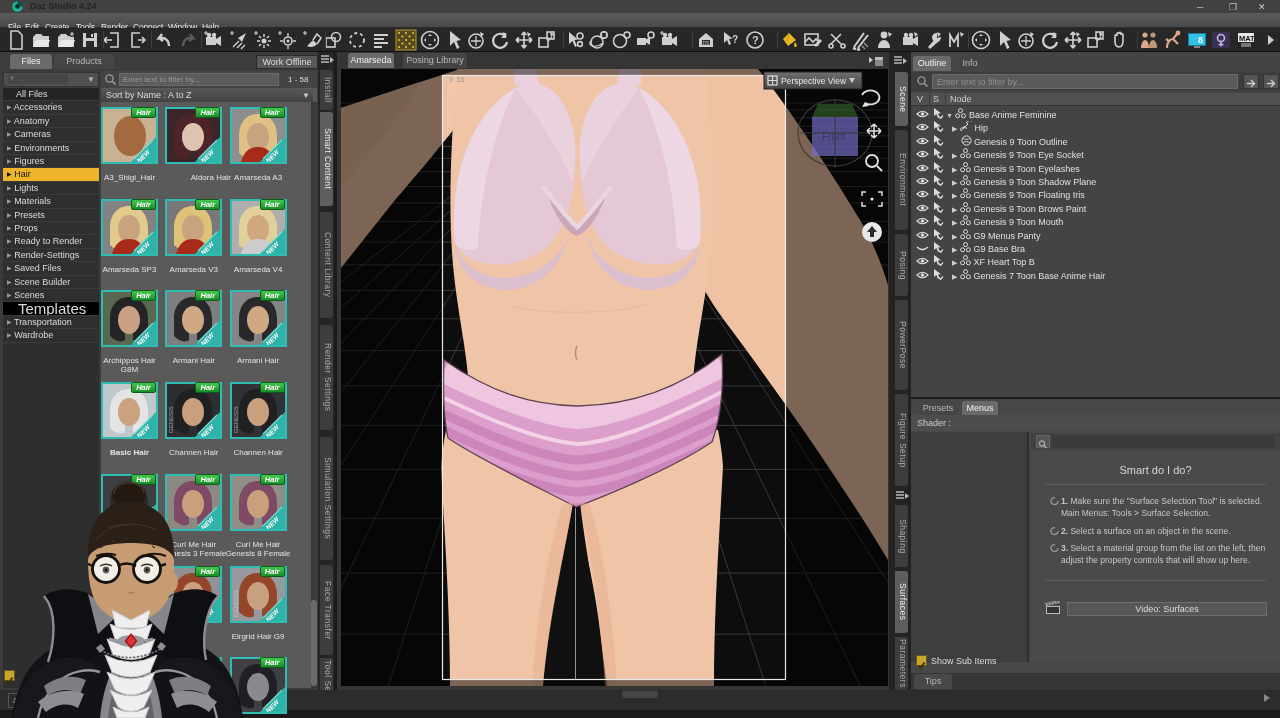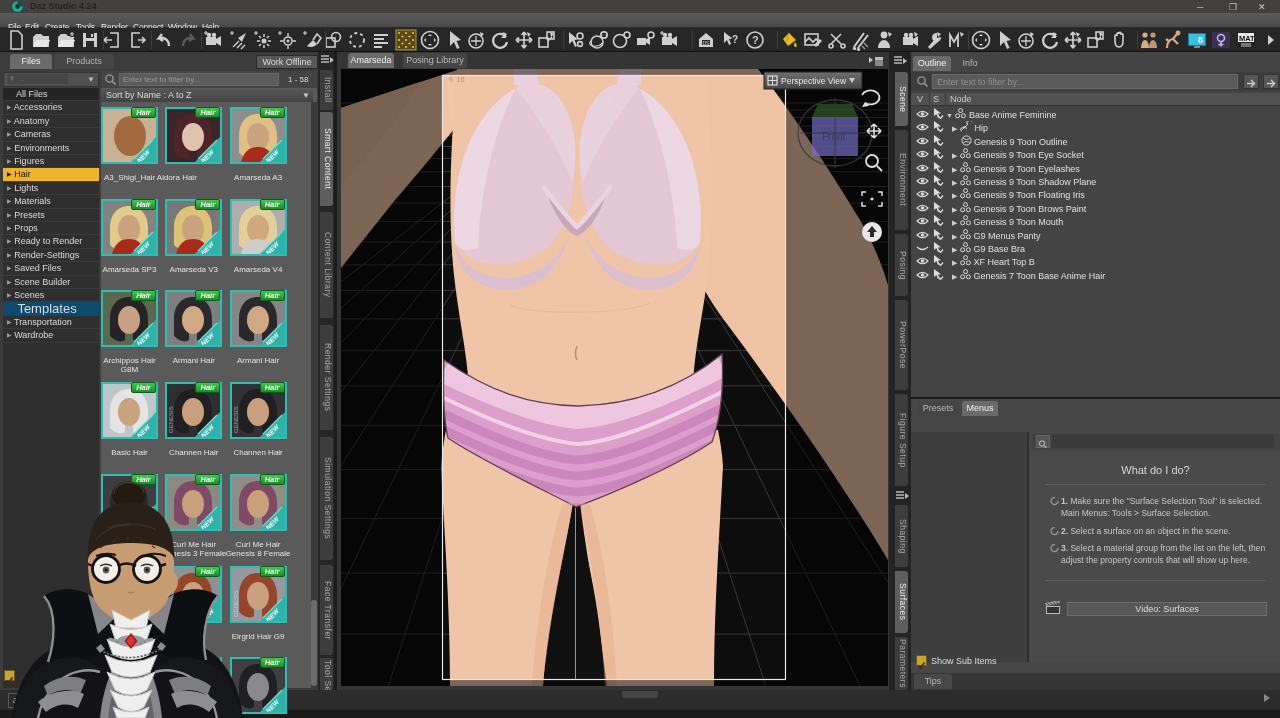--- a/index.html
+++ b/index.html
@@ -279,30 +279,31 @@
   <div class="abs" style="left:917px;top:94px;font-size:9px;color:#ccc">V</div>
   <div class="abs" style="left:933px;top:94px;font-size:9px;color:#ccc">S</div>
   <div class="abs" style="left:950px;top:94px;font-size:9px;color:#ccc">Node</div>
   <div class="abs" style="left:929px;top:93px;width:1px;height:13px;background:#3a3a3a"></div>
   <div class="abs" style="left:945px;top:93px;width:1px;height:13px;background:#3a3a3a"></div>
   <div id="tree"></div>
 
   <div class="abs" style="left:911px;top:399px;width:369px;height:274px;background:#474747"></div>
   <div class="tab" style="left:918px;top:401px;width:40px">Presets</div>
   <div class="tab active" style="left:962px;top:401px;width:36px">Menus</div>
+  <div class="abs" style="left:911px;top:415px;width:369px;height:16px;background:#4d4d4d;color:#ccc;font-size:9px;line-height:16px"><span style="padding-left:6px">Shader :</span></div>
   <div class="abs" style="left:911px;top:432px;width:118px;height:230px;background:#3e3e3e;border-right:2px solid #2e2e2e"></div>
   <div class="abs" style="left:1031px;top:432px;width:249px;height:230px;background:#4a4a4a"></div>
   <div class="abs" style="left:1031px;top:433px;width:249px;height:17px;background:#424242"></div>
   <div class="abs" style="left:1036px;top:435px;width:14px;height:13px;background:#555;border:1px solid #666"><svg width="12" height="11" viewBox="0 0 12 11">
         <circle cx="5" cy="4.5" r="2.6" fill="none" stroke="#aaa" stroke-width="1.2"></circle>
         <line x1="7" y1="6.5" x2="9.5" y2="9" stroke="#aaa" stroke-width="1.3"></line>
       </svg></div>
   <div class="abs" style="left:1052px;top:435px;width:222px;height:13px;background:#3a3a3a"></div>
   <div class="abs" style="left:1031px;top:450px;width:249px;height:212px;color:#c8c8c8;font-size:9px">
-     <div style="text-align:center;margin-top:14px;font-size:11px;color:#d6d6d6">What do I do?</div>
+     <div style="text-align:center;margin-top:14px;font-size:11px;color:#d6d6d6">Smart do I do?</div>
      <div style="margin:8px 14px 0 14px;border-top:1px solid #5e5e5e"></div>
      <div style="position:absolute;left:30px;top:46px;width:222px;line-height:11.5px;font-size:8.5px"><b>1.</b> Make sure the "Surface Selection Tool" is selected.<br>Main Menus: Tools &gt; Surface Selection.</div>
      <div style="position:absolute;left:30px;top:76px;width:222px;line-height:11.5px;font-size:8.5px"><b>2.</b> Select a surface on an object in the scene.</div>
      <div style="position:absolute;left:30px;top:93px;width:224px;line-height:11.5px;font-size:8.5px"><b>3.</b> Select a material group from the list on the left, then<br>adjust the property controls that will show up here.</div>
      <svg style="position:absolute;left:19px;top:46px" width="10" height="10" viewBox="0 0 10 10">
         <path d="M8,5 a3.5,3.5 0 1 1 -3,-3.4" fill="none" stroke="#999" stroke-width="1.3"></path>
       </svg>
      <svg style="position:absolute;left:19px;top:76px" width="10" height="10" viewBox="0 0 10 10">
         <path d="M8,5 a3.5,3.5 0 1 1 -3,-3.4" fill="none" stroke="#999" stroke-width="1.3"></path>
       </svg>
@@ -417,42 +418,42 @@
     <div style="position: absolute; left: 3px; top: 168.4px; width: 96px; height: 13.4px; background: rgb(239, 181, 42); border-bottom: 1px solid rgb(58, 58, 58); color: rgb(17, 17, 17); font-size: 9px; line-height: 13px; padding-left: 4px; white-space: nowrap; overflow: hidden;"><span style="font-size:6px;vertical-align:1px;color:#111">▶</span> Hair</div>
     <div style="position: absolute; left: 3px; top: 181.8px; width: 96px; height: 13.4px; background: rgb(47, 47, 47); border-bottom: 1px solid rgb(58, 58, 58); color: rgb(220, 220, 220); font-size: 9px; line-height: 13px; padding-left: 4px; white-space: nowrap; overflow: hidden;"><span style="font-size:6px;vertical-align:1px;color:#999">▶</span> Lights</div>
     <div style="position: absolute; left: 3px; top: 195.2px; width: 96px; height: 13.4px; background: rgb(47, 47, 47); border-bottom: 1px solid rgb(58, 58, 58); color: rgb(220, 220, 220); font-size: 9px; line-height: 13px; padding-left: 4px; white-space: nowrap; overflow: hidden;"><span style="font-size:6px;vertical-align:1px;color:#999">▶</span> Materials</div>
     <div style="position: absolute; left: 3px; top: 208.6px; width: 96px; height: 13.4px; background: rgb(47, 47, 47); border-bottom: 1px solid rgb(58, 58, 58); color: rgb(220, 220, 220); font-size: 9px; line-height: 13px; padding-left: 4px; white-space: nowrap; overflow: hidden;"><span style="font-size:6px;vertical-align:1px;color:#999">▶</span> Presets</div>
     <div style="position: absolute; left: 3px; top: 222px; width: 96px; height: 13.4px; background: rgb(47, 47, 47); border-bottom: 1px solid rgb(58, 58, 58); color: rgb(220, 220, 220); font-size: 9px; line-height: 13px; padding-left: 4px; white-space: nowrap; overflow: hidden;"><span style="font-size:6px;vertical-align:1px;color:#999">▶</span> Props</div>
     <div style="position: absolute; left: 3px; top: 235.4px; width: 96px; height: 13.4px; background: rgb(47, 47, 47); border-bottom: 1px solid rgb(58, 58, 58); color: rgb(220, 220, 220); font-size: 9px; line-height: 13px; padding-left: 4px; white-space: nowrap; overflow: hidden;"><span style="font-size:6px;vertical-align:1px;color:#999">▶</span> Ready to Render</div>
     <div style="position: absolute; left: 3px; top: 248.8px; width: 96px; height: 13.4px; background: rgb(47, 47, 47); border-bottom: 1px solid rgb(58, 58, 58); color: rgb(220, 220, 220); font-size: 9px; line-height: 13px; padding-left: 4px; white-space: nowrap; overflow: hidden;"><span style="font-size:6px;vertical-align:1px;color:#999">▶</span> Render-Settings</div>
     <div style="position: absolute; left: 3px; top: 262.2px; width: 96px; height: 13.4px; background: rgb(47, 47, 47); border-bottom: 1px solid rgb(58, 58, 58); color: rgb(220, 220, 220); font-size: 9px; line-height: 13px; padding-left: 4px; white-space: nowrap; overflow: hidden;"><span style="font-size:6px;vertical-align:1px;color:#999">▶</span> Saved Files</div>
     <div style="position: absolute; left: 3px; top: 275.6px; width: 96px; height: 13.4px; background: rgb(47, 47, 47); border-bottom: 1px solid rgb(58, 58, 58); color: rgb(220, 220, 220); font-size: 9px; line-height: 13px; padding-left: 4px; white-space: nowrap; overflow: hidden;"><span style="font-size:6px;vertical-align:1px;color:#999">▶</span> Scene Builder</div>
     <div style="position: absolute; left: 3px; top: 289px; width: 96px; height: 13.4px; background: rgb(47, 47, 47); border-bottom: 1px solid rgb(58, 58, 58); color: rgb(220, 220, 220); font-size: 9px; line-height: 13px; padding-left: 4px; white-space: nowrap; overflow: hidden;"><span style="font-size:6px;vertical-align:1px;color:#999">▶</span> Scenes</div>
-    <div style="position: absolute; left: 3px; top: 302.4px; width: 96px; height: 13.4px; background: #0c4a6e; border-bottom: 1px solid rgb(58, 58, 58); color: rgb(220, 220, 220); font-size: 13px; line-height: 13px; padding-left: 4px; white-space: nowrap; overflow: hidden;"><span style="display:inline-block;width:7px"></span> Templates</div>
+    <div style="position: absolute; left: 3px; top: 302.4px; width: 96px; height: 13.4px; background: #000000; border-bottom: 1px solid rgb(58, 58, 58); color: rgb(220, 220, 220); font-size: 15px; line-height: 13px; padding-left: 4px; white-space: nowrap; overflow: hidden;"><span style="display:inline-block;width:7px"></span> Templates</div>
     <div style="position: absolute; left: 3px; top: 315.8px; width: 96px; height: 13.4px; background: rgb(47, 47, 47); border-bottom: 1px solid rgb(58, 58, 58); color: rgb(220, 220, 220); font-size: 9px; line-height: 13px; padding-left: 4px; white-space: nowrap; overflow: hidden;"><span style="font-size:6px;vertical-align:1px;color:#999">▶</span> Transportation</div>
     <div style="position: absolute; left: 3px; top: 329.2px; width: 96px; height: 13.4px; background: rgb(47, 47, 47); border-bottom: 1px solid rgb(58, 58, 58); color: rgb(220, 220, 220); font-size: 9px; line-height: 13px; padding-left: 4px; white-space: nowrap; overflow: hidden;"><span style="font-size:6px;vertical-align:1px;color:#999">▶</span> Wardrobe</div>
     <div style="position: absolute; left: 101px; top: 107px; width: 57px; height: 57px; background: rgb(34, 34, 34); border: 2px solid rgb(47, 189, 179); overflow: hidden;"><svg width="53" height="53" viewBox="0 0 53 53">
         <rect width="53" height="53" fill="#c9b193"></rect>
         <ellipse cx="27" cy="27" rx="16" ry="20" fill="#a26a3e"></ellipse>
         <path d="M53,28 L28,53 L53,53 Z" fill="#2fb3a9"></path>
         <path d="M50,31 L31,50" stroke="#7fd8d0" stroke-width="1.2"></path>
         <text x="34" y="52" font-size="6.5" fill="#fff" transform="rotate(-45 38 50)" font-style="italic" font-weight="bold">NEW</text>
       </svg></div>
     <div style="position: absolute; left: 131px; top: 107px; width: 25px; height: 11px; background: linear-gradient(rgb(68, 200, 78), rgb(27, 140, 40)); border: 1px solid rgb(14, 90, 24); border-radius: 2px; color: rgb(255, 255, 255); font-size: 7.5px; font-style: italic; font-weight: bold; text-align: center; line-height: 9px;">Hair</div>
     <div style="position: absolute; left: 92.5px; top: 173px; width: 74px; color: rgb(228, 228, 228); font-size: 8px; text-align: center; line-height: 9px;">A3_Shigi_Hair</div>
     <div style="position: absolute; left: 165.3px; top: 107px; width: 57px; height: 57px; background: rgb(34, 34, 34); border: 2px solid rgb(47, 189, 179); overflow: hidden;"><svg width="53" height="53" viewBox="0 0 53 53">
         <rect width="53" height="53" fill="#3a2628"></rect>
         <path d="M26,5 C38,5 45,14 45,27 L45,44 C40,49 34,51 30,48 L30,30 L22,30 L22,48 C18,51 12,49 7,44 L7,27 C7,14 14,5 26,5 Z" fill="#4f2428"></path>
         <ellipse cx="26" cy="28" rx="11" ry="14" fill="#ddc3b0"></ellipse>
         <path d="M53,28 L28,53 L53,53 Z" fill="#2fb3a9"></path>
         <path d="M50,31 L31,50" stroke="#7fd8d0" stroke-width="1.2"></path>
         <text x="34" y="52" font-size="6.5" fill="#fff" transform="rotate(-45 38 50)" font-style="italic" font-weight="bold">NEW</text>
       </svg></div>
     <div style="position: absolute; left: 195.3px; top: 107px; width: 25px; height: 11px; background: linear-gradient(rgb(68, 200, 78), rgb(27, 140, 40)); border: 1px solid rgb(14, 90, 24); border-radius: 2px; color: rgb(255, 255, 255); font-size: 7.5px; font-style: italic; font-weight: bold; text-align: center; line-height: 9px;">Hair</div>
-    <div style="position: absolute; left: 156.8px; top: 173px; width: 74px; color: rgb(228, 228, 228); font-size: 8px; text-align: left; line-height: 9px;">Aldora Hair</div>
+    <div style="position: absolute; left: 156.8px; top: 173px; width: 74px; color: rgb(228, 228, 228); font-size: 8px; text-align: right; line-height: 9px;">Aldora Hair</div>
     <div style="position: absolute; left: 229.6px; top: 107px; width: 57px; height: 57px; background: rgb(34, 34, 34); border: 2px solid rgb(47, 189, 179); overflow: hidden;"><svg width="53" height="53" viewBox="0 0 53 53">
         <rect width="53" height="53" fill="#8e8e8e"></rect>
         <path d="M26,5 C38,5 45,14 45,27 L45,44 C40,49 34,51 30,48 L30,30 L22,30 L22,48 C18,51 12,49 7,44 L7,27 C7,14 14,5 26,5 Z" fill="#dfc185"></path>
         <ellipse cx="26" cy="28" rx="11" ry="14" fill="#c9a37e"></ellipse>
         <path d="M9,53 C12,42 18,38 26,38 C34,38 40,42 43,53 Z" fill="#a82a18"></path>
         <path d="M53,28 L28,53 L53,53 Z" fill="#2fb3a9"></path>
         <path d="M50,31 L31,50" stroke="#7fd8d0" stroke-width="1.2"></path>
         <text x="34" y="52" font-size="6.5" fill="#fff" transform="rotate(-45 38 50)" font-style="italic" font-weight="bold">NEW</text>
       </svg></div>
     <div style="position: absolute; left: 259.6px; top: 107px; width: 25px; height: 11px; background: linear-gradient(rgb(68, 200, 78), rgb(27, 140, 40)); border: 1px solid rgb(14, 90, 24); border-radius: 2px; color: rgb(255, 255, 255); font-size: 7.5px; font-style: italic; font-weight: bold; text-align: center; line-height: 9px;">Hair</div>
@@ -522,21 +523,21 @@
     <div style="position: absolute; left: 221.1px; top: 356.4px; width: 74px; color: rgb(228, 228, 228); font-size: 8px; text-align: center; line-height: 9px;">Armani Hair</div>
     <div style="position: absolute; left: 101px; top: 382.1px; width: 57px; height: 57px; background: rgb(34, 34, 34); border: 2px solid rgb(47, 189, 179); overflow: hidden;"><svg width="53" height="53" viewBox="0 0 53 53">
         <rect width="53" height="53" fill="#bfc7cb"></rect>
         <path d="M26,5 C38,5 45,14 45,27 L45,44 C40,49 34,51 30,48 L30,30 L22,30 L22,48 C18,51 12,49 7,44 L7,27 C7,14 14,5 26,5 Z" fill="#e4e4e4"></path>
         <ellipse cx="26" cy="28" rx="11" ry="14" fill="#c8a37e"></ellipse>
         <path d="M53,28 L28,53 L53,53 Z" fill="#2fb3a9"></path>
         <path d="M50,31 L31,50" stroke="#7fd8d0" stroke-width="1.2"></path>
         <text x="34" y="52" font-size="6.5" fill="#fff" transform="rotate(-45 38 50)" font-style="italic" font-weight="bold">NEW</text>
       </svg></div>
     <div style="position: absolute; left: 131px; top: 382.1px; width: 25px; height: 11px; background: linear-gradient(rgb(68, 200, 78), rgb(27, 140, 40)); border: 1px solid rgb(14, 90, 24); border-radius: 2px; color: rgb(255, 255, 255); font-size: 7.5px; font-style: italic; font-weight: bold; text-align: center; line-height: 9px;">Hair</div>
-    <div style="position: absolute; left: 92.5px; top: 448.1px; width: 74px; color: rgb(228, 228, 228); font-size: 8px; text-align: center; line-height: 9px;">Basic Hair</div>
+    <div style="position: absolute; left: 92.5px; top: 448.1px; width: 74px; color: rgb(228, 228, 228); font-size: 8px; text-align: center; line-height: 9px; font-weight: bold;">Basic Hair</div>
     <div style="position: absolute; left: 165.3px; top: 382.1px; width: 57px; height: 57px; background: rgb(34, 34, 34); border: 2px solid rgb(47, 189, 179); overflow: hidden;"><svg width="53" height="53" viewBox="0 0 53 53">
         <rect width="53" height="53" fill="#2e2e31"></rect>
         <path d="M26,5 C38,5 45,14 45,27 L45,44 C40,49 34,51 30,48 L30,30 L22,30 L22,48 C18,51 12,49 7,44 L7,27 C7,14 14,5 26,5 Z" fill="#202022"></path>
         <ellipse cx="26" cy="28" rx="11" ry="14" fill="#c9a07e"></ellipse>
         <text x="3" y="46" font-size="6" fill="#e8e8e8" opacity="0.55" transform="rotate(-90 6 46)" font-family="Liberation Sans">GENESIS</text>
         <path d="M53,28 L28,53 L53,53 Z" fill="#2fb3a9"></path>
         <path d="M50,31 L31,50" stroke="#7fd8d0" stroke-width="1.2"></path>
         <text x="34" y="52" font-size="6.5" fill="#fff" transform="rotate(-45 38 50)" font-style="italic" font-weight="bold">NEW</text>
       </svg></div>
     <div style="position: absolute; left: 195.3px; top: 382.1px; width: 25px; height: 11px; background: linear-gradient(rgb(68, 200, 78), rgb(27, 140, 40)); border: 1px solid rgb(14, 90, 24); border-radius: 2px; color: rgb(255, 255, 255); font-size: 7.5px; font-style: italic; font-weight: bold; text-align: center; line-height: 9px;">Hair</div>

